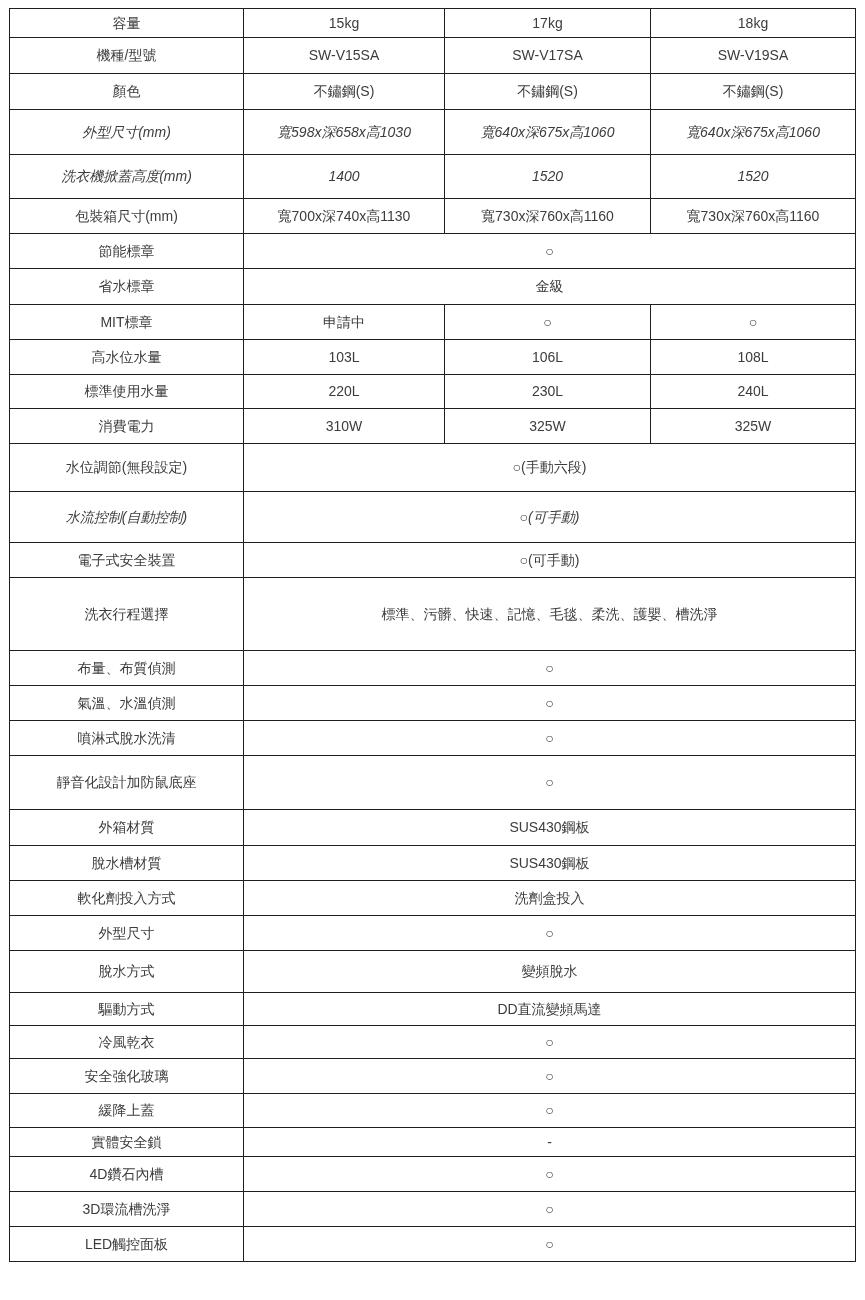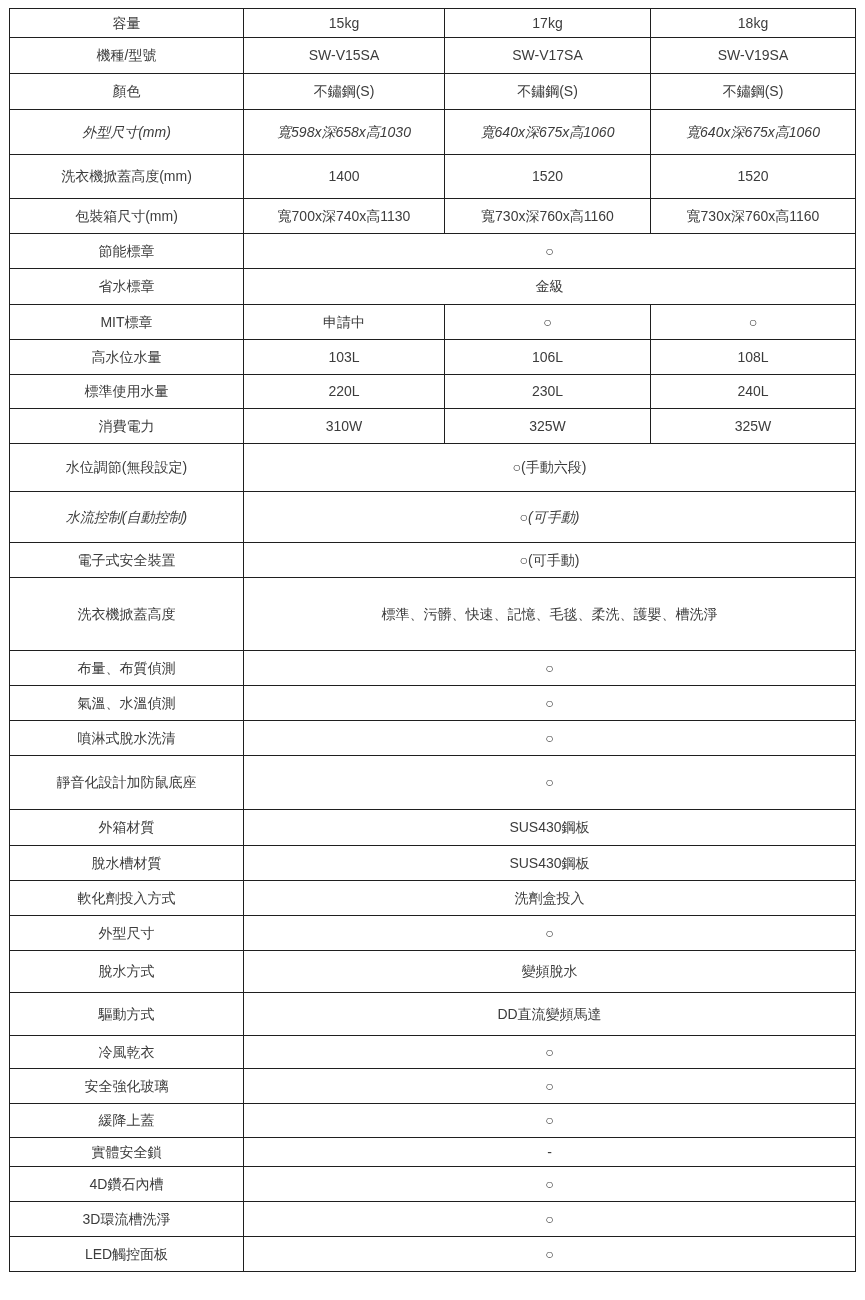--- a/index.html
+++ b/index.html
@@ -30,30 +30,30 @@
     padding: 2px 4px;
     overflow: hidden;
     white-space: nowrap;
   }
   
   table.spec-table tr { height: 35px; }
   table.spec-table tr:nth-child(1)  { height: 29px; }
   table.spec-table tr:nth-child(2)  { height: 36px; }
   table.spec-table tr:nth-child(3)  { height: 36px; }
   table.spec-table tr:nth-child(4)  { height: 45px; font-style: italic; }
-  table.spec-table tr:nth-child(5)  { height: 44px; }
+  table.spec-table tr:nth-child(5)  { height: 44px; font-style: italic; }
   table.spec-table tr:nth-child(8)  { height: 36px; }
   table.spec-table tr:nth-child(11) { height: 34px; }
   table.spec-table tr:nth-child(13) { height: 48px; }
   table.spec-table tr:nth-child(14) { height: 51px; font-style: italic; }
   table.spec-table tr:nth-child(16) { height: 73px; }
   table.spec-table tr:nth-child(20) { height: 54px; }
   table.spec-table tr:nth-child(21) { height: 36px; }
   table.spec-table tr:nth-child(25) { height: 42px; }
-  table.spec-table tr:nth-child(26) { height: 43px; }
+  table.spec-table tr:nth-child(26) { height: 33px; }
   table.spec-table tr:nth-child(27) { height: 33px; }
   table.spec-table tr:nth-child(29) { height: 34px; }
   table.spec-table tr:nth-child(30) { height: 29px; }
 </style>
 </head>
 <body>
 
 <div class="page">
   <table class="spec-table">
     <colgroup>
@@ -137,21 +137,21 @@
         </tr>
         <tr>
           <td>水流控制(自動控制)</td>
           <td colspan="3">○(可手動)</td>
         </tr>
         <tr>
           <td>電子式安全裝置</td>
           <td colspan="3">○(可手動)</td>
         </tr>
         <tr>
-          <td>洗衣機掀蓋高度</td>
+          <td>洗衣行程選擇</td>
           <td colspan="3">標準、污髒、快速、記憶、毛毯、柔洗、護嬰、槽洗淨</td>
         </tr>
         <tr>
           <td>布量、布質偵測</td>
           <td colspan="3">○</td>
         </tr>
         <tr>
           <td>氣溫、水溫偵測</td>
           <td colspan="3">○</td>
         </tr>

